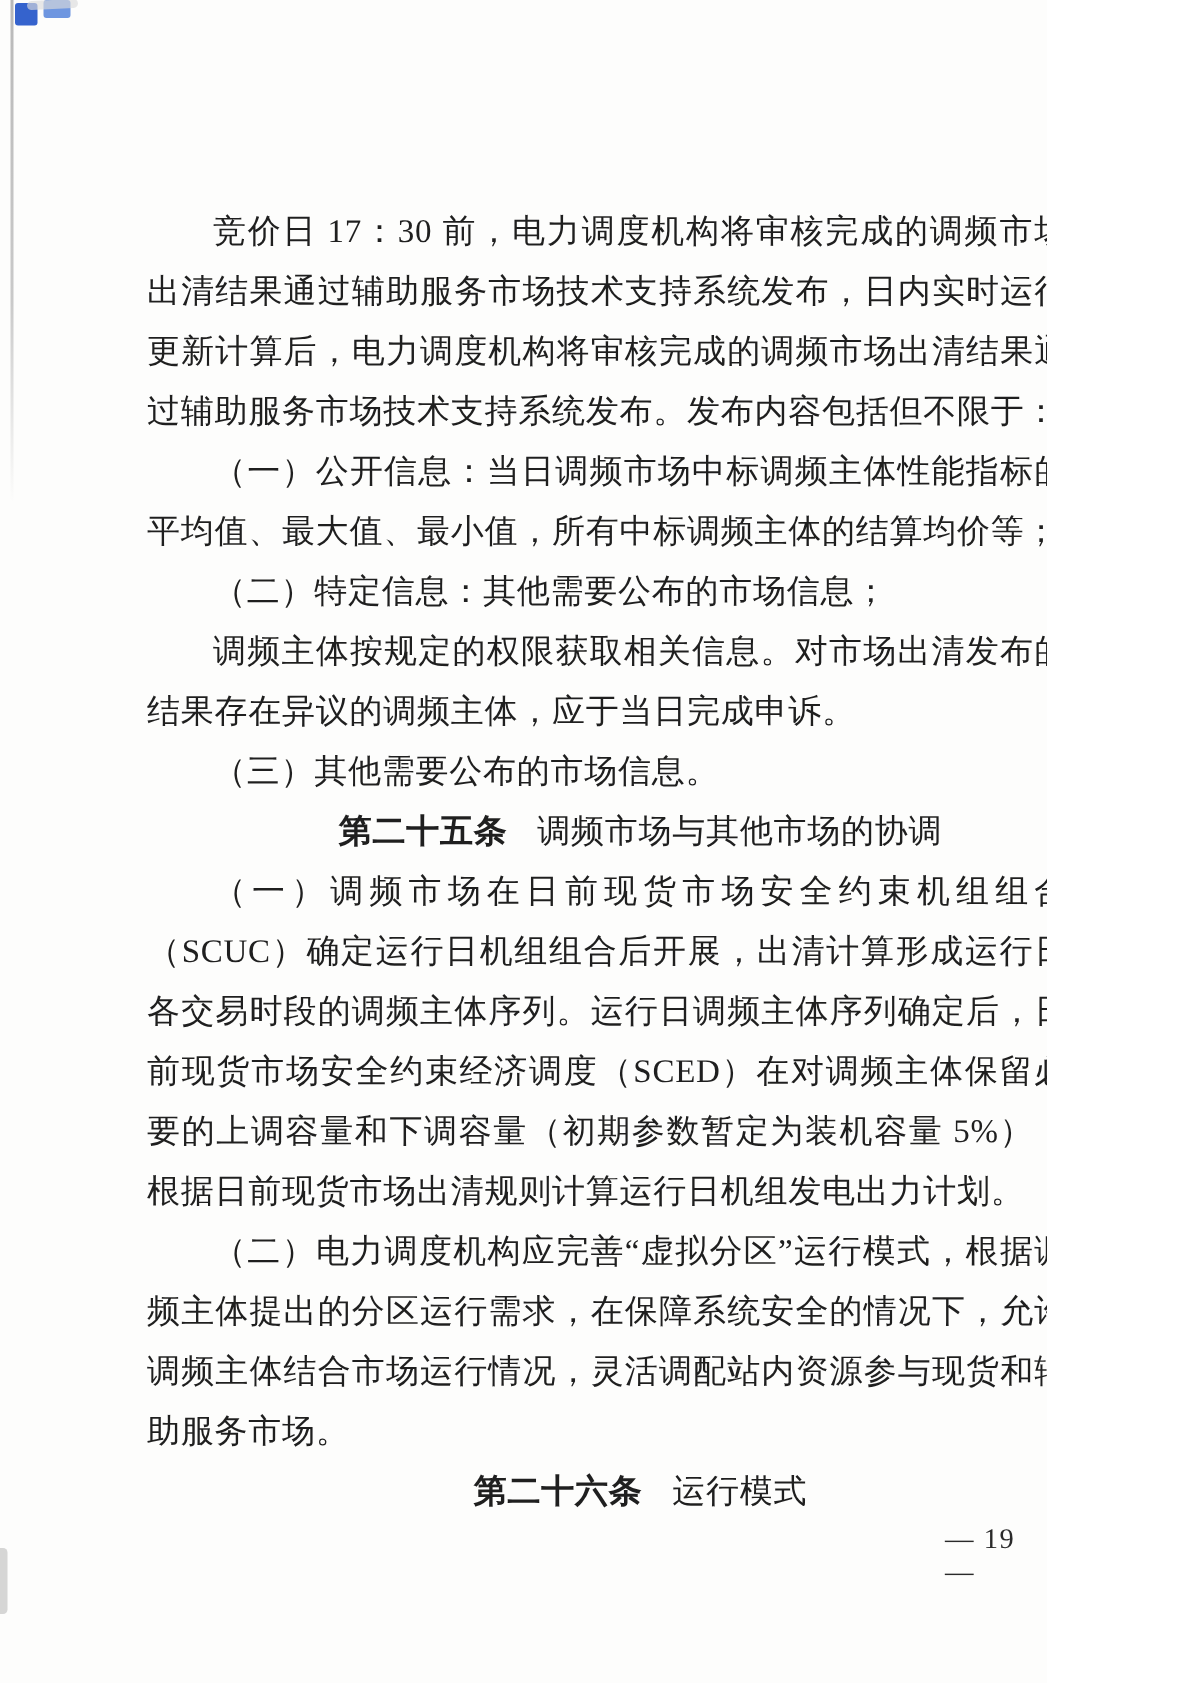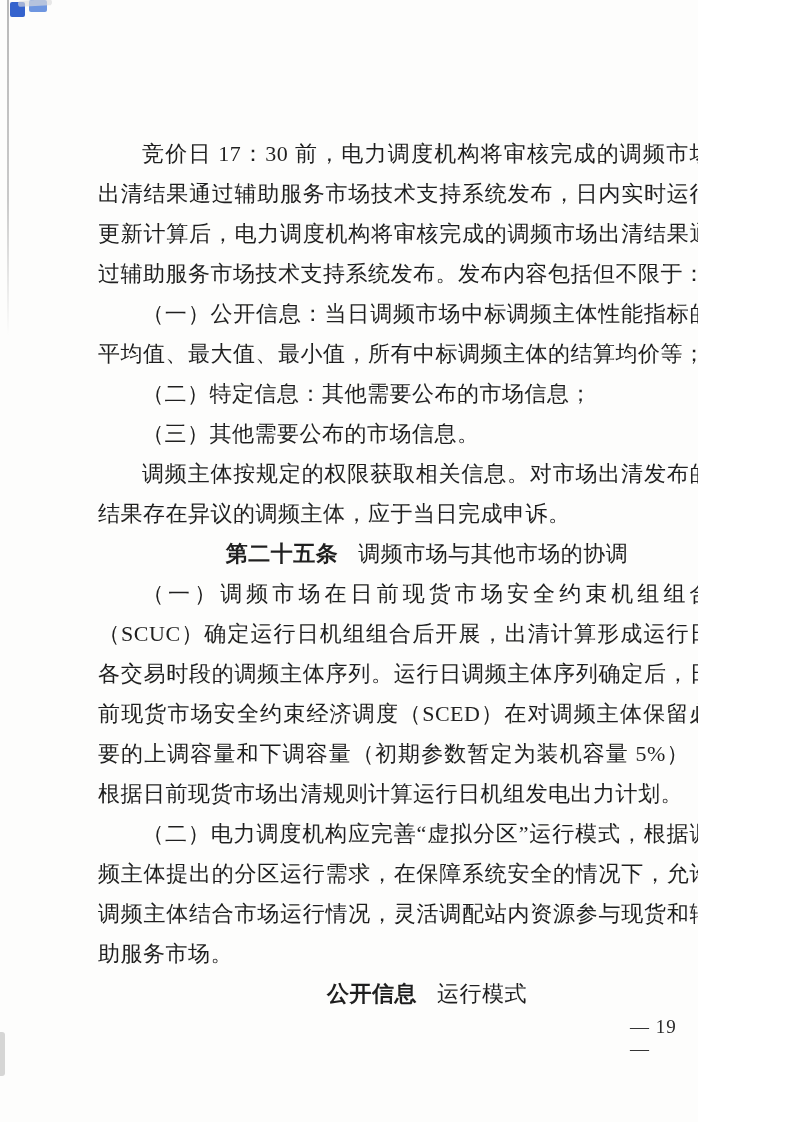--- a/index.html
+++ b/index.html
@@ -81,22 +81,22 @@
   <div class="blue-mark m1"></div>
   <div class="blue-mark m2"></div>
   <div class="edge-line"></div>
   <div class="edge-smudge-top"></div>
   <div class="edge-smudge-bottom"></div>
 
   <div class="content" id="content">
       <p class="para">竞价日 17：30 前，电力调度机构将审核完成的调频市场出清结果通过辅助服务市场技术支持系统发布，日内实时运行更新计算后，电力调度机构将审核完成的调频市场出清结果通过辅助服务市场技术支持系统发布。发布内容包括但不限于：</p>
       <p class="para">（一）公开信息：当日调频市场中标调频主体性能指标的平均值、最大值、最小值，所有中标调频主体的结算均价等；</p>
       <p class="para">（二）特定信息：其他需要公布的市场信息；</p>
+      <p class="para">调频主体按规定的权限获取相关信息。对市场出清发布的结果存在异议的调频主体，应于当日完成申诉。</p>
       <p class="para">（三）其他需要公布的市场信息。</p>
-      <p class="para">调频主体按规定的权限获取相关信息。对市场出清发布的结果存在异议的调频主体，应于当日完成申诉。</p>
       <p class="para heading"><span class="h-num">第二十五条</span><span class="h-title">调频市场与其他市场的协调</span></p>
       <p class="para">（一）调频市场在日前现货市场安全约束机组组合（SCUC）确定运行日机组组合后开展，出清计算形成运行日各交易时段的调频主体序列。运行日调频主体序列确定后，日前现货市场安全约束经济调度（SCED）在对调频主体保留必要的上调容量和下调容量（初期参数暂定为装机容量 5%），根据日前现货市场出清规则计算运行日机组发电出力计划。</p>
       <p class="para">（二）电力调度机构应完善“虚拟分区”运行模式，根据调频主体提出的分区运行需求，在保障系统安全的情况下，允许调频主体结合市场运行情况，灵活调配站内资源参与现货和辅助服务市场。</p>
-      <p class="para heading"><span class="h-num">公开信息</span><span class="h-title">运行模式</span></p>
+      <p class="para heading"><span class="h-num">第二十六条</span><span class="h-title">运行模式</span></p>
     </div>
 
   <div class="page-number">— 19 —</div>
 </div>
 
 </body></html>

